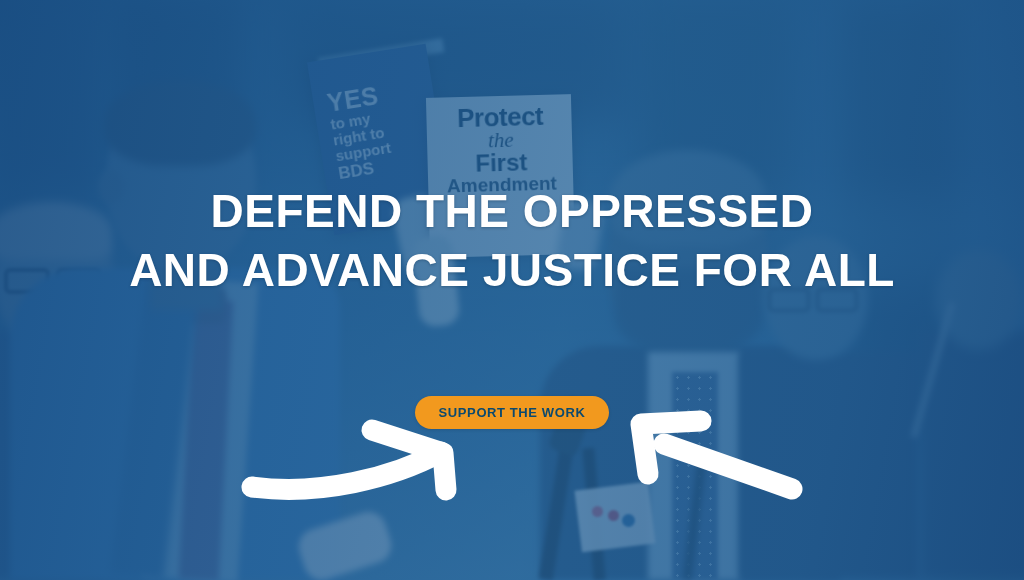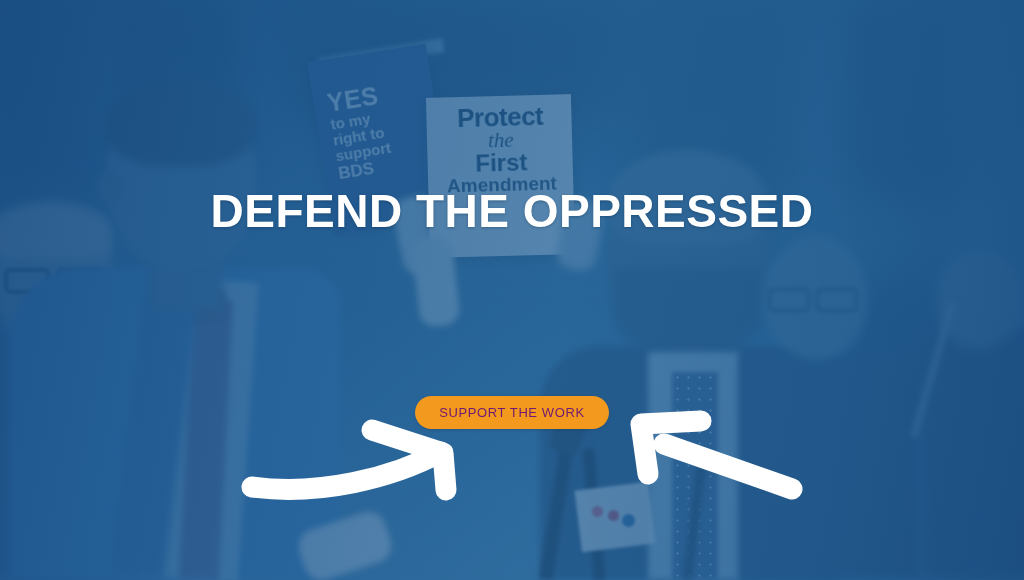--- a/index.html
+++ b/index.html
@@ -158,23 +158,23 @@
     display:flex; justify-content:center; align-items:center;
     gap:155px;
   }
   .cta {
     display:inline-flex; align-items:center; justify-content:center;
     height:33px;
     padding:0 24px;
     border:none;
     border-radius:17px;
     background:#f2991e;
-    color:#701a75;
+    color:#0c4a6e;
     font-family:"Liberation Sans", sans-serif;
-    font-weight:normal;
+    font-weight:bold;
     font-size:13px;
     letter-spacing:0.6px;
     text-transform:uppercase;
     cursor:pointer;
     white-space:nowrap;
     box-shadow:0 1px 3px rgba(20,50,80,.25);
   }
 
   .arrows { position:absolute; inset:0; pointer-events:none; }
 </style>
@@ -259,20 +259,21 @@
     <div class="ph mic-dot3"></div>
     <div class="ph cuff"></div>
   </div>
 
   <div class="overlay"></div>
 
   <div class="content">
 
     <div class="headline">
       <span class="hl">DEFEND THE OPPRESSED</span>
+      <span class="hl">AND ADVANCE JUSTICE FOR ALL</span>
     </div>
 
     <div class="cta-row">
       <button class="cta">SUPPORT THE WORK</button>
     </div>
 
     <svg class="arrows" width="1024" height="580" viewBox="0 0 1024 580">
       <g fill="none" stroke="#ffffff" stroke-width="21" stroke-linecap="round" stroke-linejoin="round">
 
         <path d="M 252 487 C 320 496 392 478 441 452"></path>

